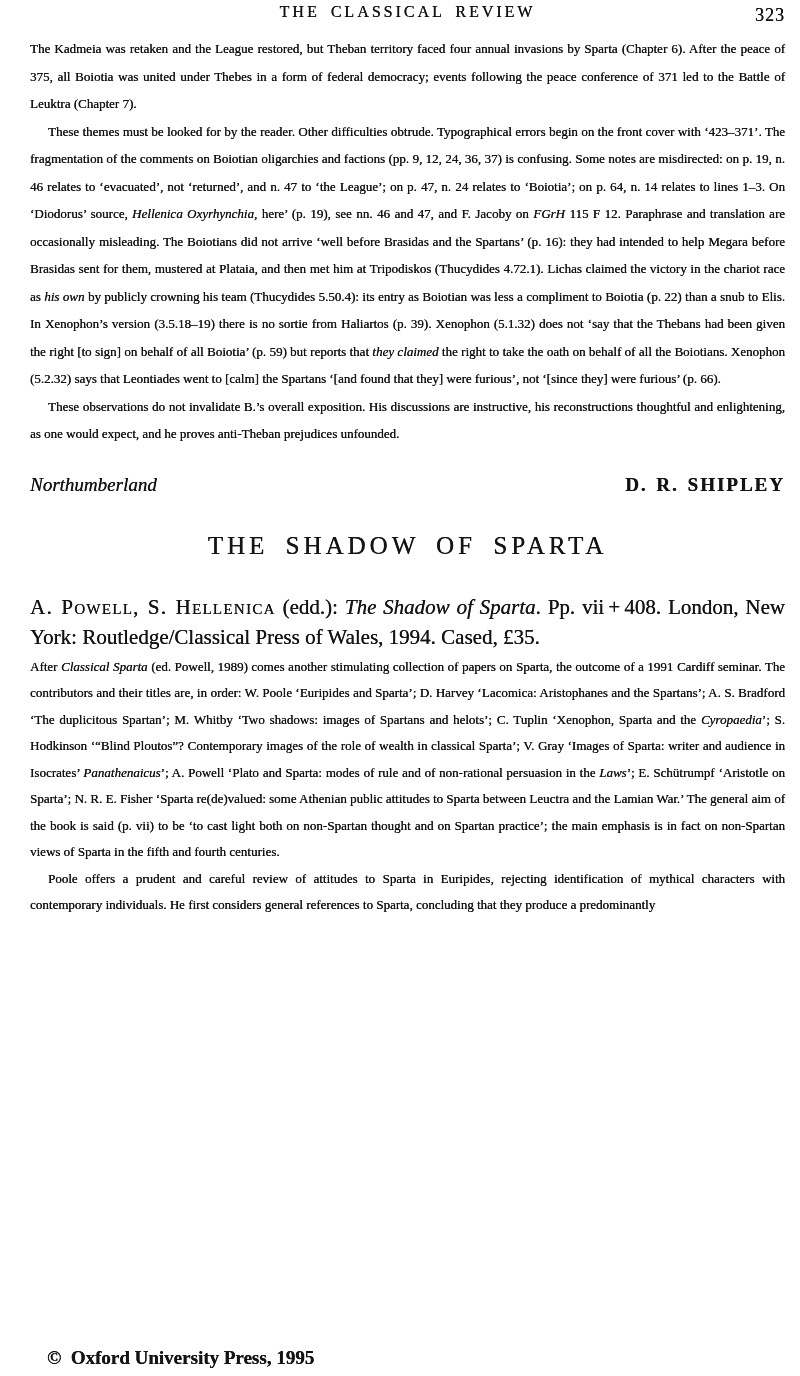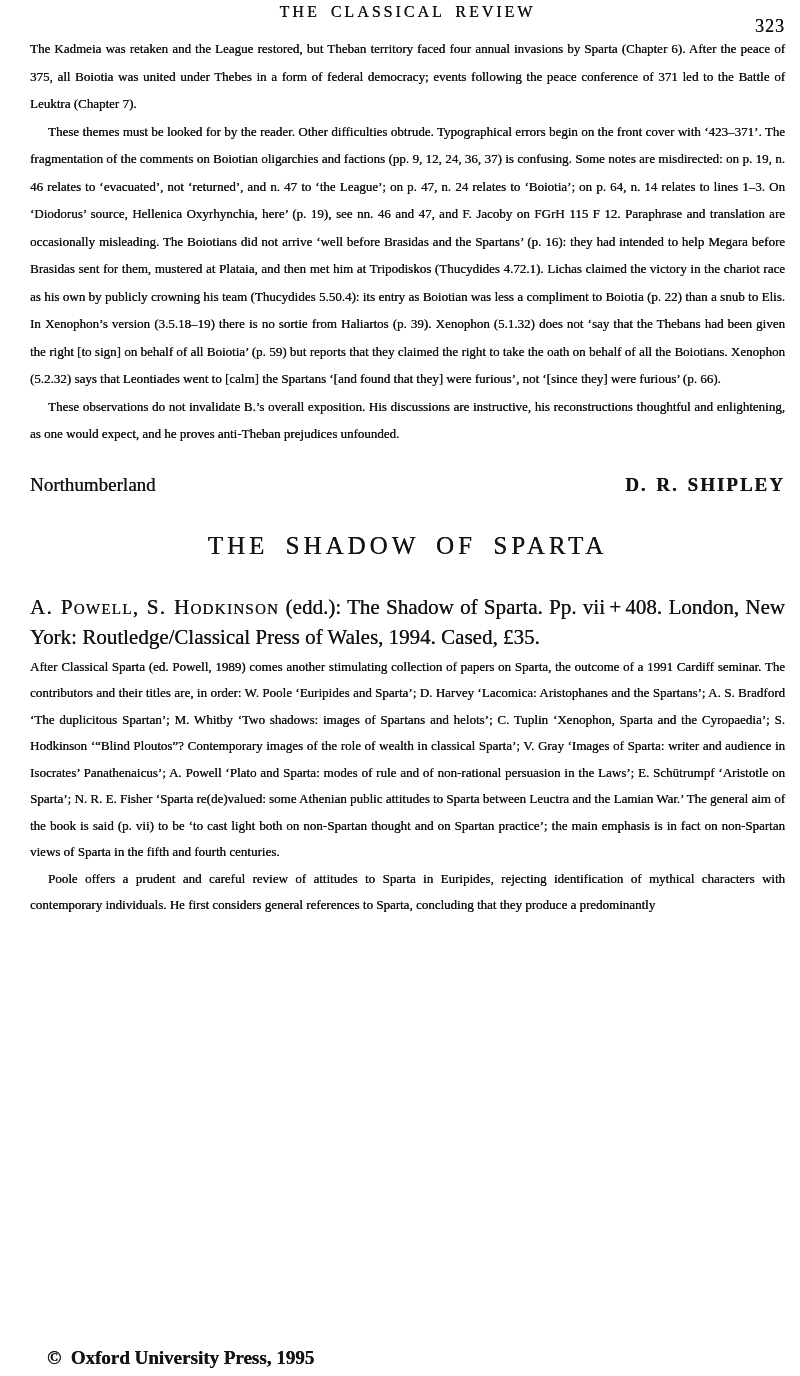--- a/index.html
+++ b/index.html
@@ -26,34 +26,34 @@
   .journal {
     display: block;
     text-align: center;
     font-size: 16px;
     letter-spacing: 3px;
     word-spacing: 4px;
   }
   .pageno {
     position: absolute;
     right: 0px;
-    top: 13px;
+    top: 2px;
     font-size: 18px;
     letter-spacing: 1px;
   }
   .body-text { margin-top: 10px; }
   .para {
     margin: 0;
     font-size: 13px;
     line-height: 27.5px;
     text-align: justify;
     hyphens: none;
   }
   .indent { text-indent: 18px; }
-  .it { }
+  .it { font-style: italic; }
   .sc { font-variant: small-caps; letter-spacing: 1.3px; }
   .signoff {
     margin-top: 26px;
     display: flex;
     justify-content: space-between;
     align-items: baseline;
     font-size: 19px;
   }
   .reviewer {
     letter-spacing: 2px;
@@ -99,21 +99,21 @@
     <p class="para indent"><span>These themes must be looked for by the reader. Other difficulties obtrude. Typographical errors begin on the front cover with ‘423–371’. The fragmentation of the comments on Boiotian oligarchies and factions (pp. 9, 12, 24, 36, 37) is confusing. Some notes are misdirected: on p. 19, n. 46 relates to ‘evacuated’, not ‘returned’, and n. 47 to ‘the League’; on p. 47, n. 24 relates to ‘Boiotia’; on p. 64, n. 14 relates to lines 1–3. On ‘Diodorus’ source, </span><span class="it">Hellenica Oxyrhynchia</span><span>, here’ (p. 19), see nn. 46 and 47, and F. Jacoby on </span><span class="it">FGrH</span><span> 115 F 12. Paraphrase and translation are occasionally misleading. The Boiotians did not arrive ‘well before Brasidas and the Spartans’ (p. 16): they had intended to help Megara before Brasidas sent for them, mustered at Plataia, and then met him at Tripodiskos (Thucydides 4.72.1). Lichas claimed the victory in the chariot race as </span><span class="it">his own</span><span> by publicly crowning his team (Thucydides 5.50.4): its entry as Boiotian was less a compliment to Boiotia (p. 22) than a snub to Elis. In Xenophon’s version (3.5.18–19) there is no sortie from Haliartos (p. 39). Xenophon (5.1.32) does not ‘say that the Thebans had been given the right [to sign] on behalf of all Boiotia’ (p. 59) but reports that </span><span class="it">they claimed</span><span> the right to take the oath on behalf of all the Boiotians. Xenophon (5.2.32) says that Leontiades went to [calm] the Spartans ‘[and found that they] were furious’, not ‘[since they] were furious’ (p. 66).</span></p>
     <p class="para indent"><span>These observations do not invalidate B.’s overall exposition. His discussions are instructive, his reconstructions thoughtful and enlightening, as one would expect, and he proves anti-Theban prejudices unfounded.</span></p>
     <div class="signoff">
       <span class="it">Northumberland</span>
       <span class="reviewer">D. R. SHIPLEY</span>
     </div>
   </div>
 
   <h2 class="art-heading">THE SHADOW OF SPARTA</h2>
 
-  <p class="citation"><span class="sc">A. Powell, S. Hodkinson</span><span> (edd.): </span><span class="it">The Shadow of Sparta</span><span>. Pp. vii + 408. London, New York: Routledge/Classical Press of Wales, 1994. Cased, £35.</span></p>
+  <p class="citation"><span class="sc">A. Powell, S. Hellenica</span><span> (edd.): </span><span class="it">The Shadow of Sparta</span><span>. Pp. vii + 408. London, New York: Routledge/Classical Press of Wales, 1994. Cased, £35.</span></p>
 
   <div class="article-body">
     <p class="para"><span>After </span><span class="it">Classical Sparta</span><span> (ed. Powell, 1989) comes another stimulating collection of papers on Sparta, the outcome of a 1991 Cardiff seminar. The contributors and their titles are, in order: W. Poole ‘Euripides and Sparta’; D. Harvey ‘Lacomica: Aristophanes and the Spartans’; A. S. Bradford ‘The duplicitous Spartan’; M. Whitby ‘Two shadows: images of Spartans and helots’; C. Tuplin ‘Xenophon, Sparta and the </span><span class="it">Cyropaedia</span><span>’; S. Hodkinson ‘“Blind Ploutos”? Contemporary images of the role of wealth in classical Sparta’; V. Gray ‘Images of Sparta: writer and audience in Isocrates’ </span><span class="it">Panathenaicus</span><span>’; A. Powell ‘Plato and Sparta: modes of rule and of non-rational persuasion in the </span><span class="it">Laws</span><span>’; E. Schütrumpf ‘Aristotle on Sparta’; N. R. E. Fisher ‘Sparta re(de)valued: some Athenian public attitudes to Sparta between Leuctra and the Lamian War.’ The general aim of the book is said (p. vii) to be ‘to cast light both on non-Spartan thought and on Spartan practice’; the main emphasis is in fact on non-Spartan views of Sparta in the fifth and fourth centuries.</span></p>
     <p class="para indent"><span>Poole offers a prudent and careful review of attitudes to Sparta in Euripides, rejecting identification of mythical characters with contemporary individuals. He first considers general references to Sparta, concluding that they produce a predominantly</span></p>
   </div>
 
   <div class="footer">© Oxford University Press, 1995</div>
 
 </div>
 

